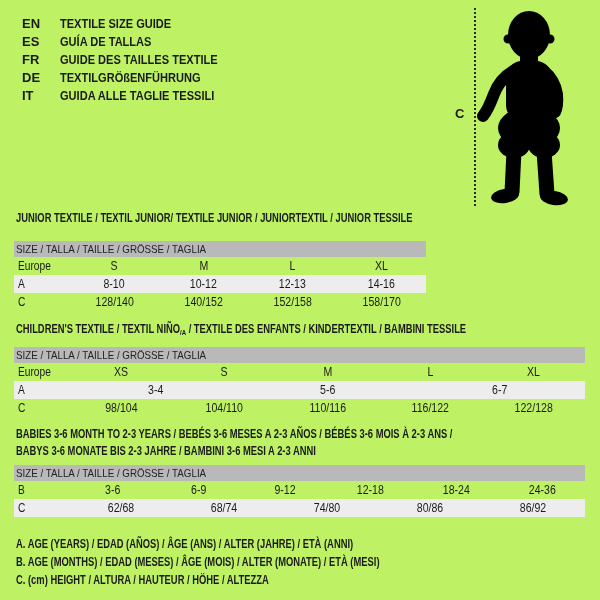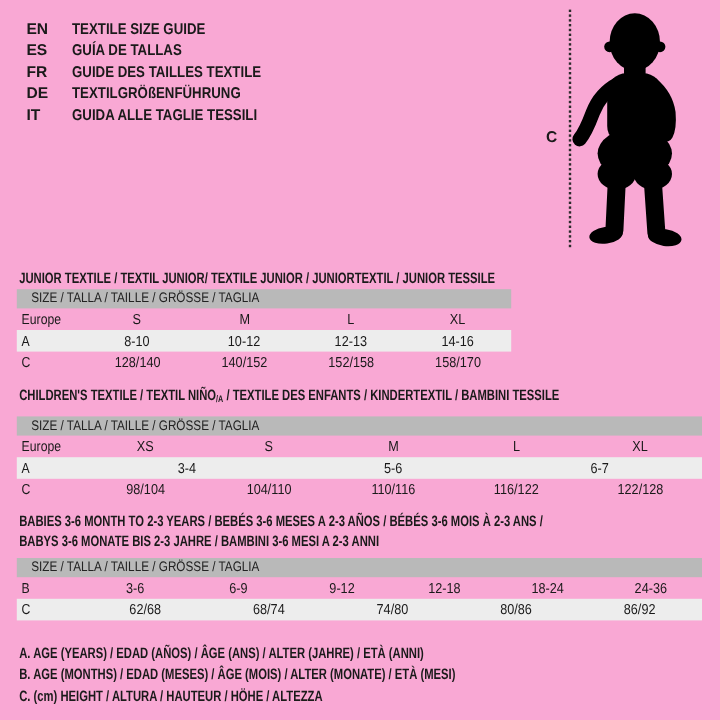--- a/index.html
+++ b/index.html
@@ -2,41 +2,41 @@
 <html style="--bar_gray: #b9b9b9; --row_shade: #ededed; --text_dark: #1a1a1a;"><head>
 <meta charset="utf-8">
 <style>
   :root{
     --bar_gray:#b9b9b9;
     --row_shade:#ededed;
     --text_dark:#1a1a1a;
   }
   html,body{margin:0;padding:0;background:#fff;}
   .page{
-    position:relative;width:600px;height:600px;background:#f9a8d4;overflow:hidden;
+    position:relative;width:600px;height:600px;background:#bef264;overflow:hidden;
     font-family:"Liberation Sans",sans-serif;color:var(--text_dark);
   }
   
   .cxh{display:inline-block;transform:scaleX(.75);transform-origin:0 50%;white-space:nowrap;}
   .cxl{display:inline-block;transform:scaleX(.85);transform-origin:0 50%;white-space:nowrap;}
   .cxc{display:inline-block;transform:scaleX(.88);transform-origin:50% 50%;white-space:nowrap;}
 
   
   .lang-block{position:absolute;left:22px;top:15px;}
   .lang-row{display:flex;height:18px;line-height:18px;font-weight:bold;font-size:13px;}
   .lang-code{width:38px;}
   
   .height-line{position:absolute;left:474px;top:8px;height:198px;width:0;border-left:2px dotted #2b2b2b;}
   .height-label{position:absolute;left:455px;top:106px;font-size:13px;font-weight:bold;}
   .baby-svg{position:absolute;left:470px;top:6px;}
 
   
   .tbl{position:absolute;left:14px;}
   .tbl-title{position:absolute;left:16px;font-weight:bold;font-size:12.5px;line-height:17px;}
-  .bar{height:16px;line-height:16px;background:var(--bar_gray);padding-left:12px;font-size:11.5px;color:#222;}
+  .bar{height:16px;line-height:16px;background:var(--bar_gray);padding-left:2px;font-size:11.5px;color:#222;}
   .trow{display:flex;height:18px;line-height:18px;font-size:12px;}
   .trow.shade{background:var(--row_shade);}
   .lab{width:56px;padding-left:4px;box-sizing:border-box;}
   .val{flex:1;text-align:center;}
   .subA{font-size:8px;vertical-align:-2px;}
 
   
   .footnotes{position:absolute;left:16px;top:535px;}
   .fn{height:18px;line-height:18px;font-weight:bold;font-size:12.5px;}
 </style>
@@ -82,21 +82,21 @@
       <ellipse cx="59" cy="122" rx="31" ry="21"></ellipse>
       <ellipse cx="44" cy="139" rx="16" ry="13"></ellipse>
       <ellipse cx="74" cy="139" rx="16" ry="13"></ellipse>
       <path d="M44 145 L42 186" fill="none" stroke="#000" stroke-width="15" stroke-linecap="round"></path>
       <path d="M74 145 L77 188" fill="none" stroke="#000" stroke-width="15" stroke-linecap="round"></path>
       <ellipse cx="35" cy="190" rx="14" ry="7" transform="rotate(-8 35 190)"></ellipse>
       <ellipse cx="84" cy="192" rx="14" ry="7" transform="rotate(8 84 192)"></ellipse>
     </g>
   </svg>
 
-  <div class="tbl-title" style="top:224px;">
+  <div class="tbl-title" style="top:210px;">
     <span class="cxh">JUNIOR TEXTILE / TEXTIL JUNIOR/ TEXTILE JUNIOR / JUNIORTEXTIL / JUNIOR TESSILE</span>
   </div>
   <div class="tbl" style="top:241px;width:412px;">
     <div class="bar"><span class="cxl">SIZE / TALLA / TAILLE / GRÖSSE / TAGLIA</span></div>
     <div class="trow">
       <span class="lab"><span class="cxl">Europe</span></span>
       <span class="val"><span class="cxc">S</span></span>
       <span class="val"><span class="cxc">M</span></span>
       <span class="val"><span class="cxc">L</span></span>
       <span class="val"><span class="cxc">XL</span></span>

